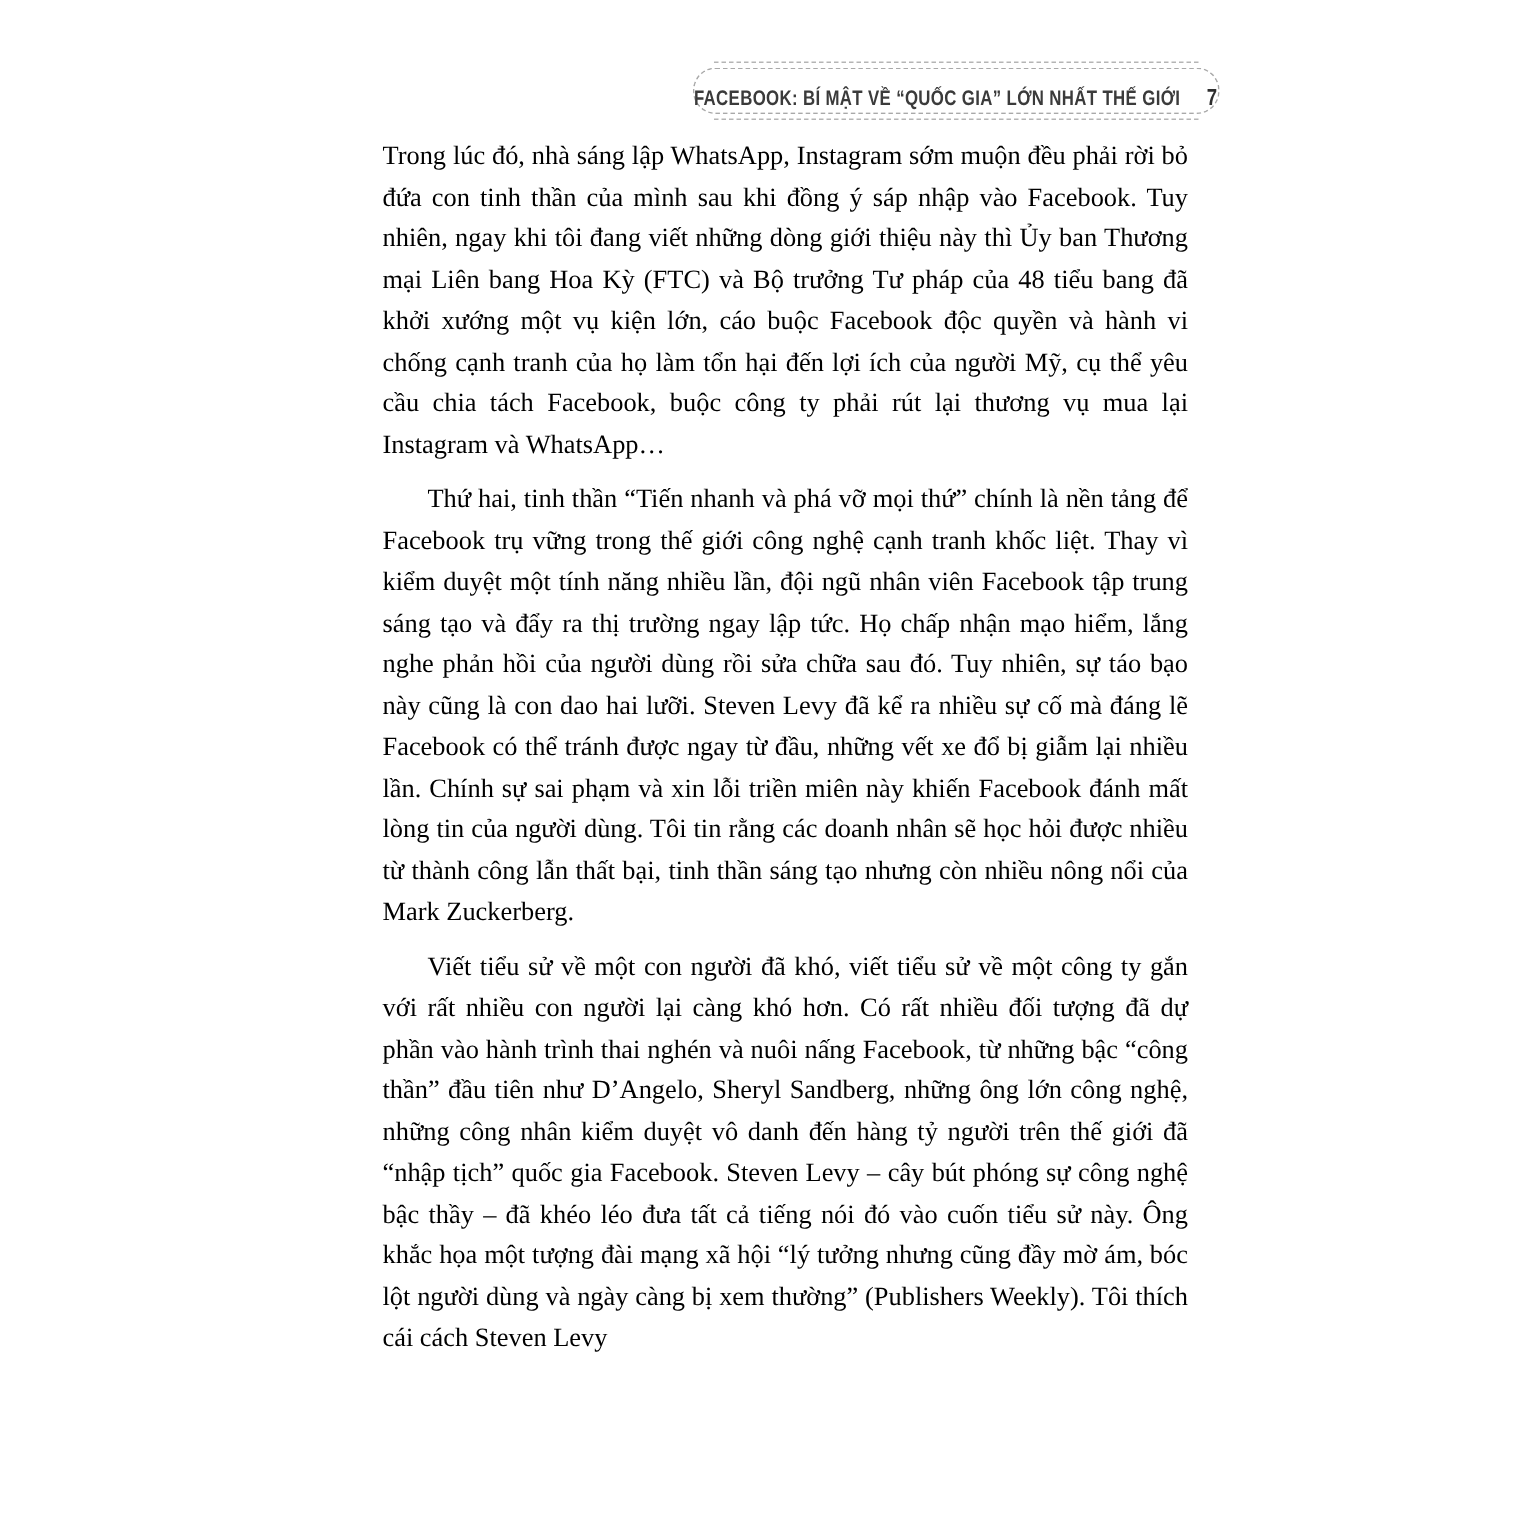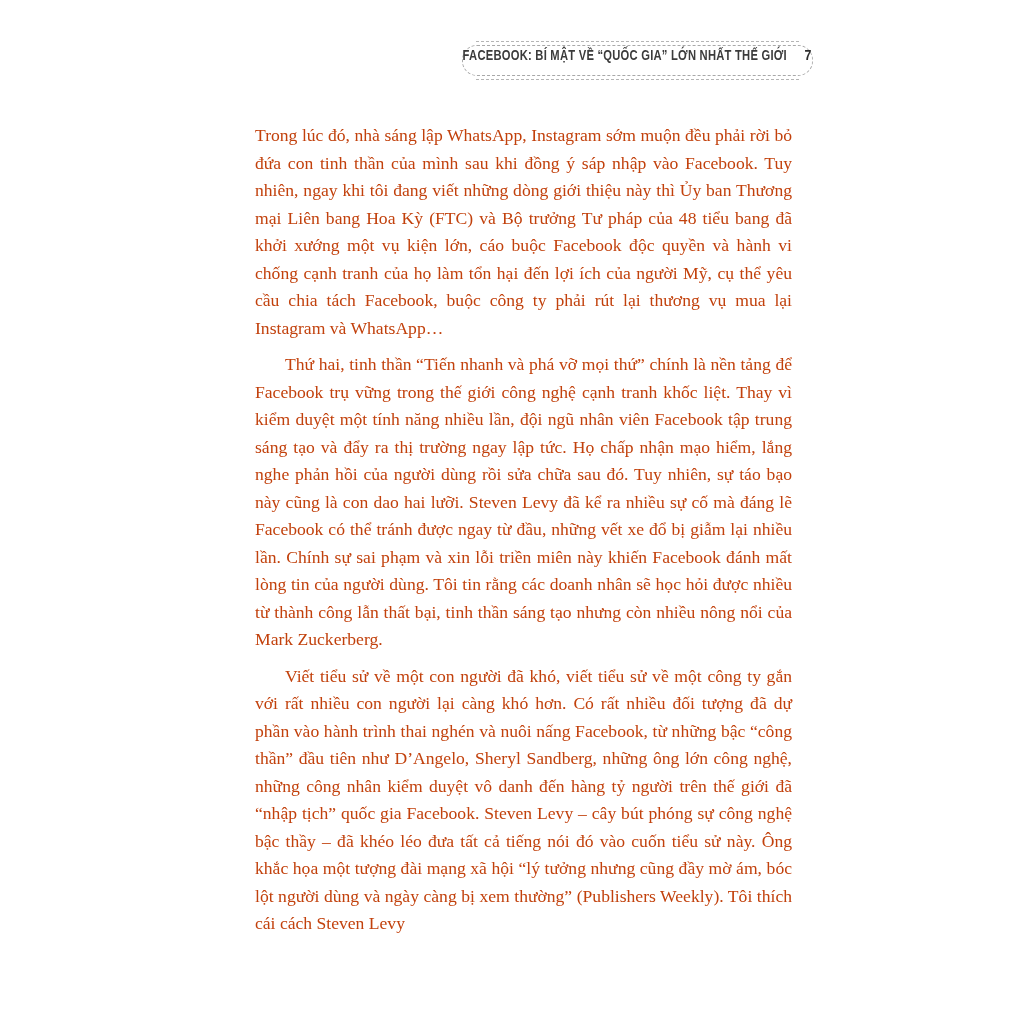--- a/index.html
+++ b/index.html
@@ -14,21 +14,21 @@
   
   .head-box {
     position: absolute;
     left: 462px;
     top: 45px;
     width: 351px;
     height: 31px;
     border: 1px dashed #a9a9a9;
     border-radius: 15px;
     display: flex;
-    align-items: flex-start;
+    align-items: flex-end;
     justify-content: center;
     box-sizing: border-box;
     background: #ffffff;
   }
   .head-box::before,
   .head-box::after {
     content: "";
     position: absolute;
     left: 13px;
     right: 13px;
@@ -57,22 +57,21 @@
   }
   
   .text-block {
     position: absolute;
     left: 255px;
     top: 90px;
     width: 537px;
     text-align: justify;
     font-size: 17.6px;
     line-height: 27.5px;
-    color: #c2410c;
-    margin-top: 32px;
+    color: #000000;
   }
   .para { margin: 0 0 9px 0; }
   .para.indented { text-indent: 30px; }
   .run-italic { }
 </style>
 </head>
 <body>
 
 <div class="page">
 

